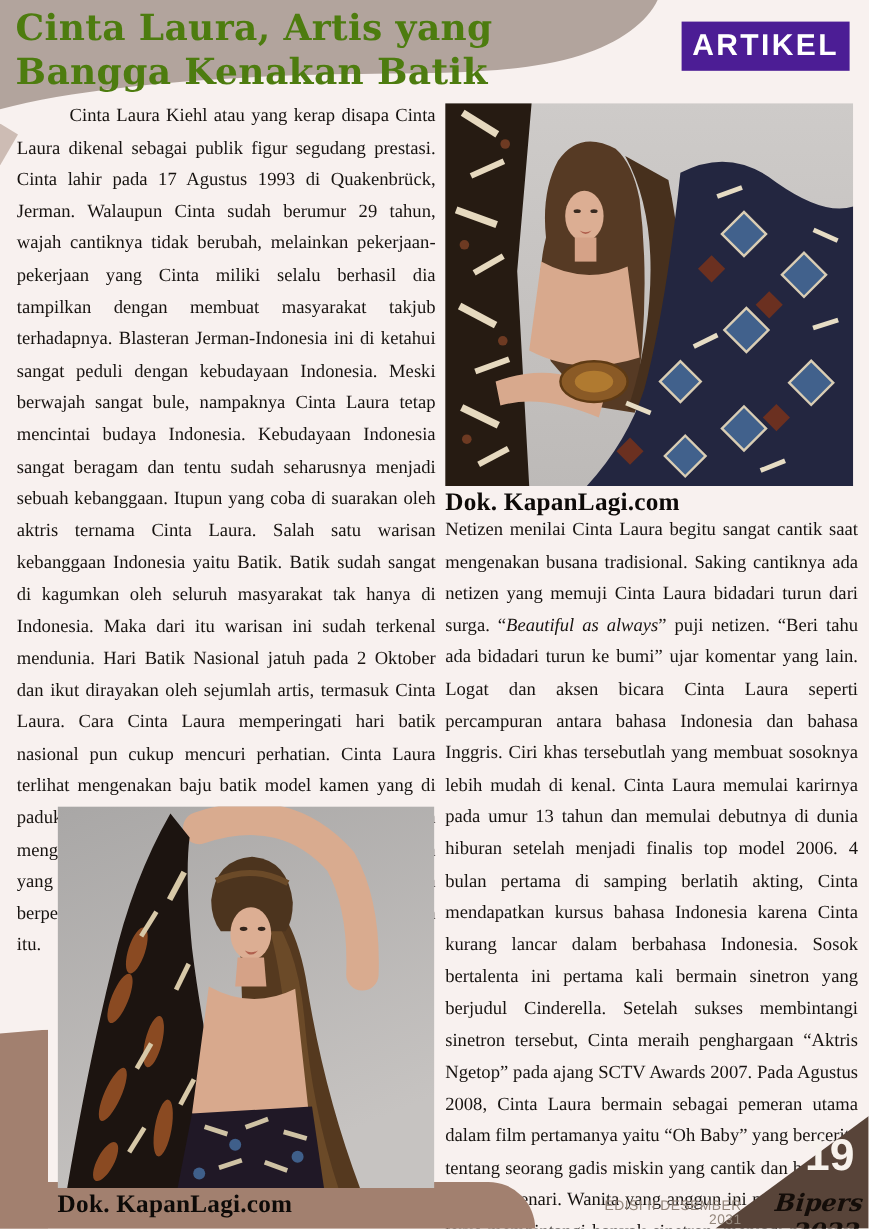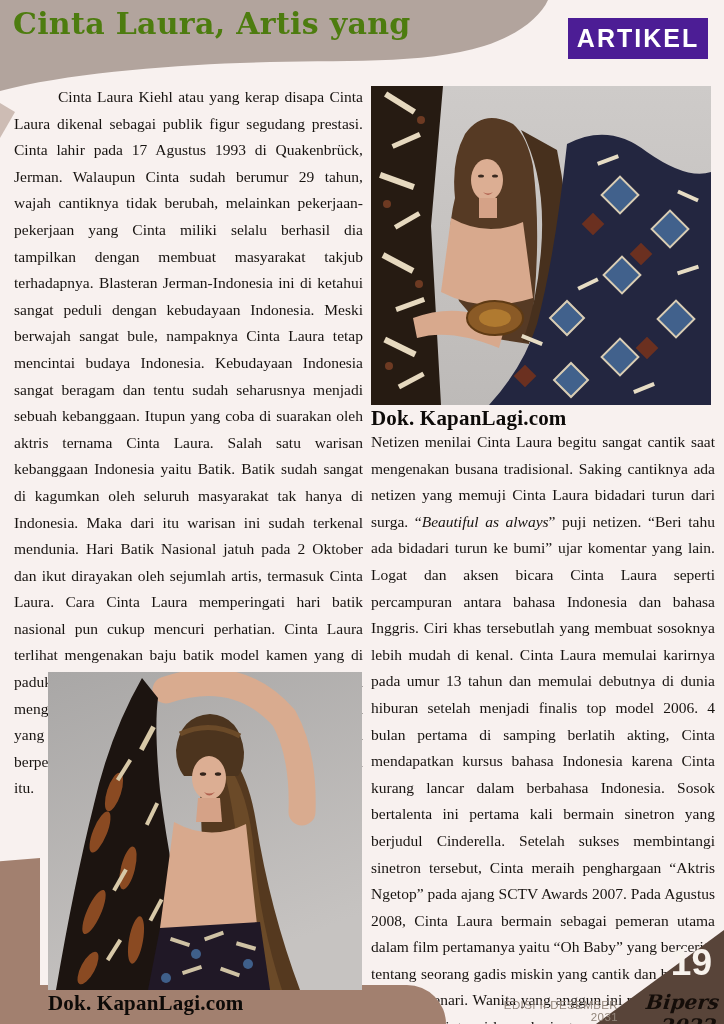--- a/index.html
+++ b/index.html
@@ -60,20 +60,21 @@
 </head>
 <body>
 
 <svg class="abs" id="banner-svg" viewBox="0 0 560 100" xmlns="http://www.w3.org/2000/svg">
   <path d="M0 0 H548 C540 18 516 36 484 46 C420 66 330 59 240 63 C160 66 64 74 0 91 Z" fill="#b2a49d"></path>
 </svg>
 <div class="abs" id="light-triangle"></div>
 
 <div class="abs" id="page-title">
   <div>Cinta Laura, Artis yang</div>
+  <div>Bangga Kenakan Batik</div>
 </div>
 
 <div class="abs" id="artikel-badge">ARTIKEL</div>
 
 <div class="abs bodycol" id="left-column">
   <p>Cinta Laura Kiehl atau yang kerap disapa Cinta Laura dikenal sebagai publik figur segudang prestasi. Cinta lahir pada 17 Agustus 1993 di Quakenbrück, Jerman. Walaupun Cinta sudah berumur 29 tahun, wajah cantiknya tidak berubah, melainkan pekerjaan-pekerjaan yang Cinta miliki selalu berhasil dia tampilkan dengan membuat masyarakat takjub terhadapnya. Blasteran Jerman-Indonesia ini di ketahui sangat peduli dengan kebudayaan Indonesia. Meski berwajah sangat bule, nampaknya Cinta Laura tetap mencintai budaya Indonesia. Kebudayaan Indonesia sangat beragam dan tentu sudah seharusnya menjadi sebuah kebanggaan. Itupun yang coba di suarakan oleh aktris ternama Cinta Laura. Salah satu warisan kebanggaan Indonesia yaitu Batik. Batik sudah sangat di kagumkan oleh seluruh masyarakat tak hanya di Indonesia. Maka dari itu warisan ini sudah terkenal mendunia. Hari Batik Nasional jatuh pada 2 Oktober dan ikut dirayakan oleh sejumlah artis, termasuk Cinta Laura. Cara Cinta Laura memperingati hari batik nasional pun cukup mencuri perhatian. Cinta Laura terlihat mengenakan baju batik model kamen yang di padukan dengan kain jarik. Cinta Laura mengungkapkan rasa bangga sebagai Bangsa Indonesia yang punya warisan budaya berupa batik. Cinta juga berpesan agar generasi sekarang bisa menjaga warisan itu.</p>
 </div>
 
 <svg class="abs photo" id="photo-top" width="340" height="319" viewBox="0 0 340 319" xmlns="http://www.w3.org/2000/svg">
   <defs>

